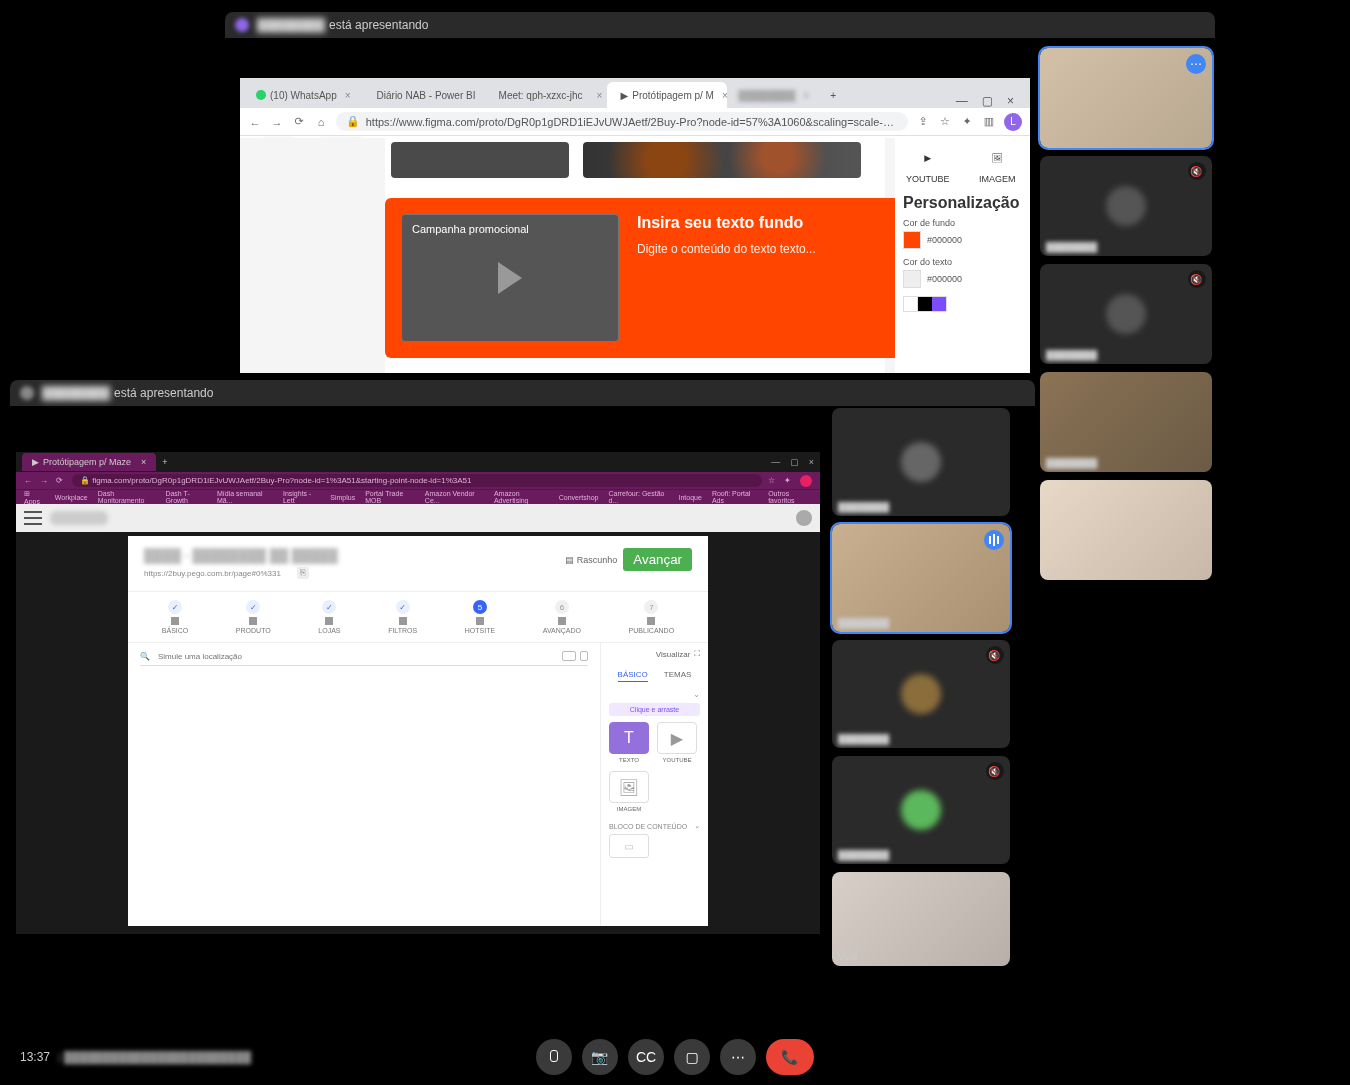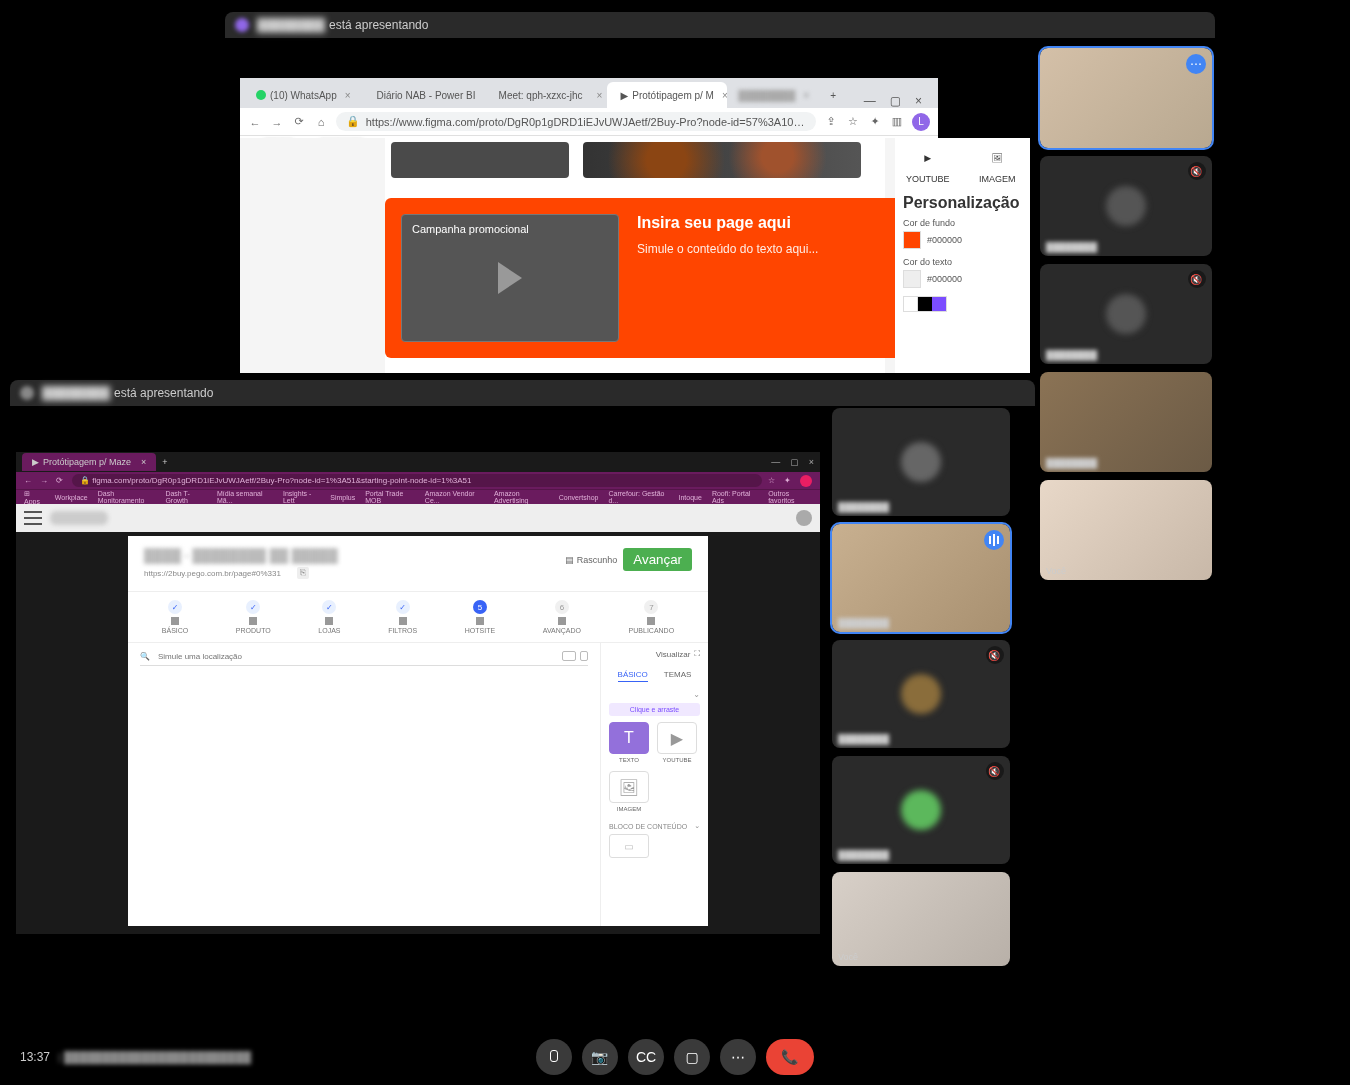--- a/index.html
+++ b/index.html
@@ -3,21 +3,21 @@
 <meta charset="utf-8">
 <style>
 *{margin:0;padding:0;box-sizing:border-box;font-family:Arial,sans-serif}
 body{background:#000;width:1350px;height:1085px;position:relative;overflow:hidden;color:#fff}
 
 
 .meet-top{position:absolute;left:225px;top:12px;width:990px;height:26px;background:#2a2a2a;border-radius:8px 8px 0 0;display:flex;align-items:center;padding:0 10px;font-size:12px;color:#ccc}
 .meet-top .avatar{width:14px;height:14px;background:#9067e8;border-radius:50%;margin-right:8px;filter:blur(2px)}
 
 
-.chrome-top{position:absolute;left:240px;top:78px;width:698px;background:#fff;border-radius:6px 6px 0 0;box-shadow:0 2px 10px rgba(0,0,0,.3)}
+.chrome-top{position:absolute;left:240px;top:78px;width:790px;background:#fff;border-radius:6px 6px 0 0;box-shadow:0 2px 10px rgba(0,0,0,.3)}
 .chrome-tabs{height:30px;background:#dfe1e5;display:flex;align-items:flex-end;padding:0 6px;font-size:10px;color:#555}
 .tab{display:flex;align-items:center;height:26px;padding:0 10px;border-radius:6px 6px 0 0;margin-right:2px;max-width:120px;white-space:nowrap;overflow:hidden;gap:4px;cursor:pointer}
 .tab.active{background:#fff}
 .tab .ticon{width:10px;height:10px;border-radius:2px;display:inline-block}
 .tab .tclose{margin-left:4px;color:#888}
 .chrome-ctrl{margin-left:auto;display:flex;gap:14px;padding:0 10px;color:#555;font-size:12px}
 .chrome-url{height:28px;background:#fff;display:flex;align-items:center;padding:0 8px;gap:8px;font-size:11px;color:#555;border-bottom:1px solid #e0e0e0}
 .chrome-url .nav-ic{width:14px;height:14px;color:#666;display:flex;align-items:center;justify-content:center}
 .urlbox{flex:1;background:#f1f3f4;border-radius:12px;padding:3px 10px;display:flex;align-items:center;gap:6px;overflow:hidden}
 .bk-bar{height:22px;background:#fff;display:flex;align-items:center;padding:0 10px;gap:14px;font-size:10px;color:#555;border-bottom:1px solid #eee}
@@ -218,22 +218,22 @@
     <div class="block-row">
       <div class="gray-block"></div>
       <div class="img-block"></div>
     </div>
     <div class="orange-sec">
       <div class="video-ph">
         <span class="lbl">Campanha promocional</span>
         <span class="play"></span>
       </div>
       <div class="orange-txt">
-        <h3>Insira seu page aqui</h3>
-        <p>Simule o conteúdo do texto aqui...</p>
+        <h3>Insira seu texto fundo</h3>
+        <p>Digite o conteúdo do texto texto...</p>
       </div>
     </div>
   </div>
   <div class="side-panel">
     <div class="sp-row">
       <div class="sp-item">
           <div class="ic">▶</div>
           <div>YOUTUBE</div>
         </div>
       <div class="sp-item">

